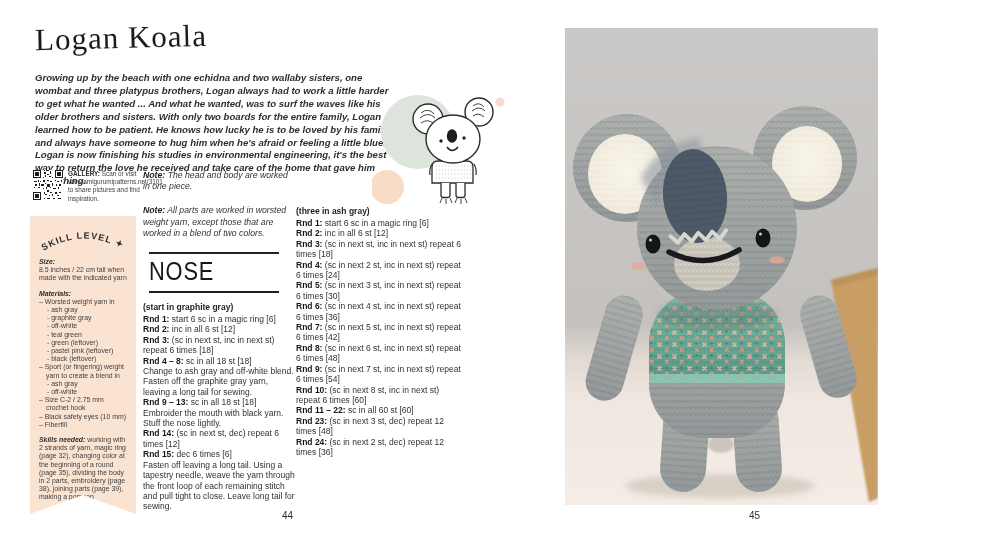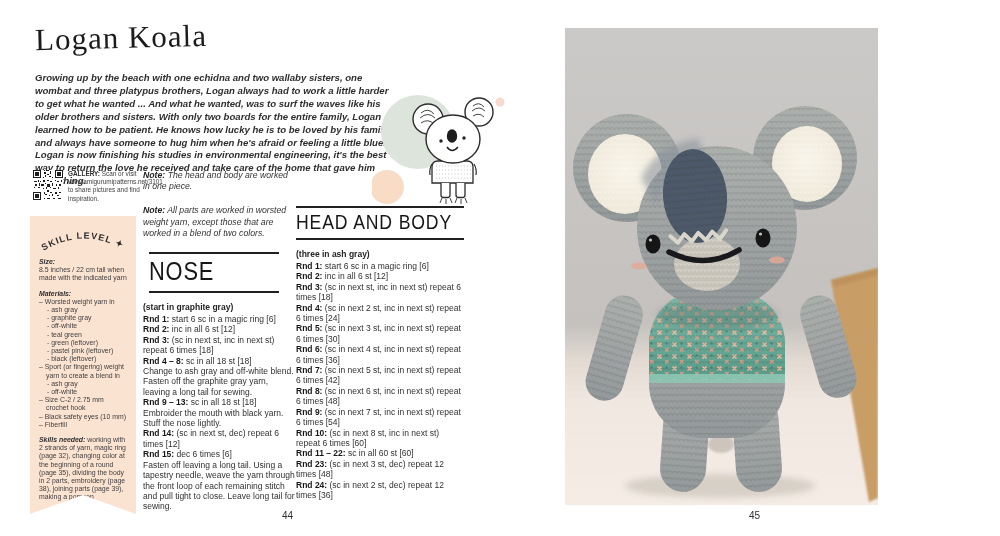--- a/index.html
+++ b/index.html
@@ -134,21 +134,20 @@
           <div class="line"><b></b><span>Change to ash gray and off-white blend. Fasten off the graphite gray yarn, leaving a long tail for sewing.</span></div>
           <div class="line"><b>Rnd 9 – 13:</b><span> sc in all 18 st [18]</span></div>
           <div class="line"><b></b><span>Embroider the mouth with black yarn. Stuff the nose lightly.</span></div>
           <div class="line"><b>Rnd 14:</b><span> (sc in next st, dec) repeat 6 times [12]</span></div>
           <div class="line"><b>Rnd 15:</b><span> dec 6 times [6]</span></div>
           <div class="line"><b></b><span>Fasten off leaving a long tail. Using a tapestry needle, weave the yarn through the front loop of each remaining stitch and pull tight to close. Leave long tail for sewing.</span></div>
         </div>
     </div>
 
     <div class="col col-head">
-      <div class="sec-head h-head"><span class="st">HEAD AND BODY</span></div>
       <div class="subhead">(three in ash gray)</div>
       <div>
 
       <div class="line"><b>Rnd 1:</b><span> start 6 sc in a magic ring [6]</span></div>
           <div class="line"><b>Rnd 2:</b><span> inc in all 6 st [12]</span></div>
           <div class="line"><b>Rnd 3:</b><span> (sc in next st, inc in next st) repeat 6 times [18]</span></div>
           <div class="line"><b>Rnd 4:</b><span> (sc in next 2 st, inc in next st) repeat 6 times [24]</span></div>
           <div class="line"><b>Rnd 5:</b><span> (sc in next 3 st, inc in next st) repeat 6 times [30]</span></div>
           <div class="line"><b>Rnd 6:</b><span> (sc in next 4 st, inc in next st) repeat 6 times [36]</span></div>
           <div class="line"><b>Rnd 7:</b><span> (sc in next 5 st, inc in next st) repeat 6 times [42]</span></div>

